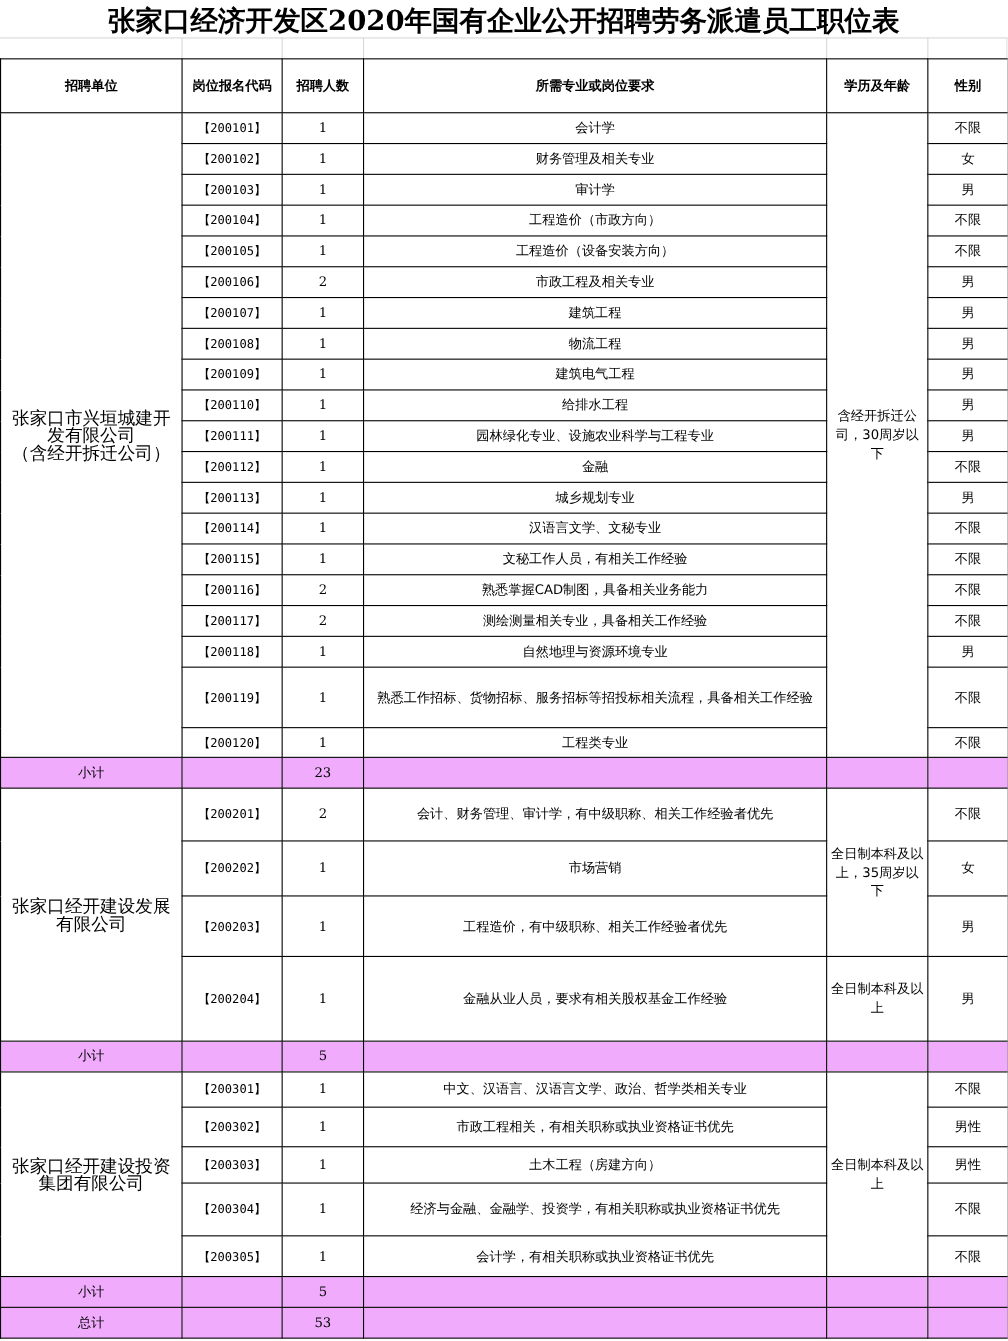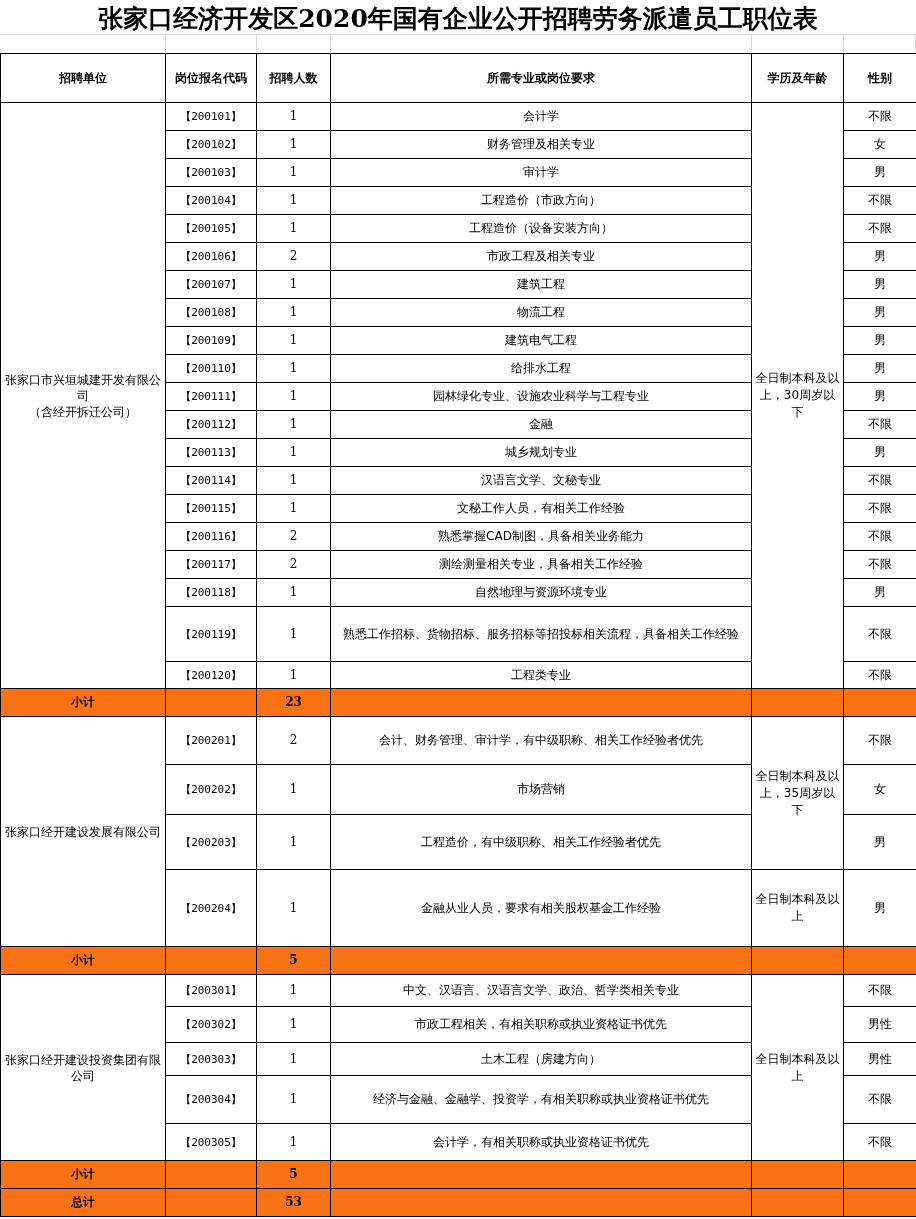--- a/index.html
+++ b/index.html
@@ -5,23 +5,23 @@
   html,body{margin:0;padding:0;background:#fff;}
   body{width:916px;height:1219px;position:relative;overflow:hidden;font-family:"DejaVu Sans","Liberation Sans",sans-serif;color:#000;}
   .title{position:absolute;left:0;top:0;width:916px;height:34px;line-height:38px;text-align:center;font-family:"DejaVu Serif","Liberation Serif",serif;font-size:25px;font-weight:bold;letter-spacing:0px;border-bottom:1px solid #d8d8d8;}
   .gridline-row{position:absolute;left:0;top:34px;width:916px;height:19px;}
   .gridline-row .gc{position:absolute;top:0;height:19px;border-right:1px solid #d8d8d8;}
   table{position:absolute;left:0;top:53px;border-collapse:collapse;table-layout:fixed;width:916px;border-radius:12px;}
   td{border:1.5px solid #000;text-align:center;vertical-align:middle;font-size:12px;padding:0 3px;line-height:15px;overflow:hidden;}
   td.code{font-family:"DejaVu Sans Mono","Liberation Mono",monospace;font-size:11px;}
   td.num{font-family:"DejaVu Serif","Liberation Serif",serif;font-size:12px;}
   tr.head td{font-weight:bold;font-size:12px;height:48px;}
-  tr.sub td{background:#f97316;font-weight:bold;height:25px;}
+  tr.sub td{background:#f0abfc;font-weight:normal;height:25px;}
   tr.sub td.num{font-family:"DejaVu Serif","Liberation Serif",serif;}
-  td.unit{font-size:12px;line-height:16px;}
+  td.unit{font-size:16px;line-height:16px;}
   td.edu{font-size:12px;line-height:17px;}
 </style>
 </head>
 <body>
 
 <div class="title">张家口经济开发区2020年国有企业公开招聘劳务派遣员工职位表</div>
 
 <div class="gridline-row">
   <div class="gc" style="left:0;width:165px;"></div>
   <div class="gc" style="left:165px;width:91px;"></div>
@@ -48,21 +48,21 @@
       <td>所需专业或岗位要求</td>
       <td>学历及年龄</td>
       <td>性别</td>
     </tr>
   <tr style="height: 28px;">
         <td class="unit" rowspan="20" style="white-space: pre-line;">张家口市兴垣城建开发有限公司
 （含经开拆迁公司）</td>
         <td class="code">【200101】</td>
         <td class="num">1</td>
         <td>会计学</td>
-        <td class="edu" rowspan="20">全日制本科及以上，30周岁以下</td>
+        <td class="edu" rowspan="20">含经开拆迁公司，30周岁以下</td>
         <td>不限</td>
       </tr>
       <tr style="height: 28px;">
         <td class="code">【200102】</td>
         <td class="num">1</td>
         <td>财务管理及相关专业</td>
         <td>女</td>
       </tr>
       <tr style="height: 28px;">
         <td class="code">【200103】</td>

